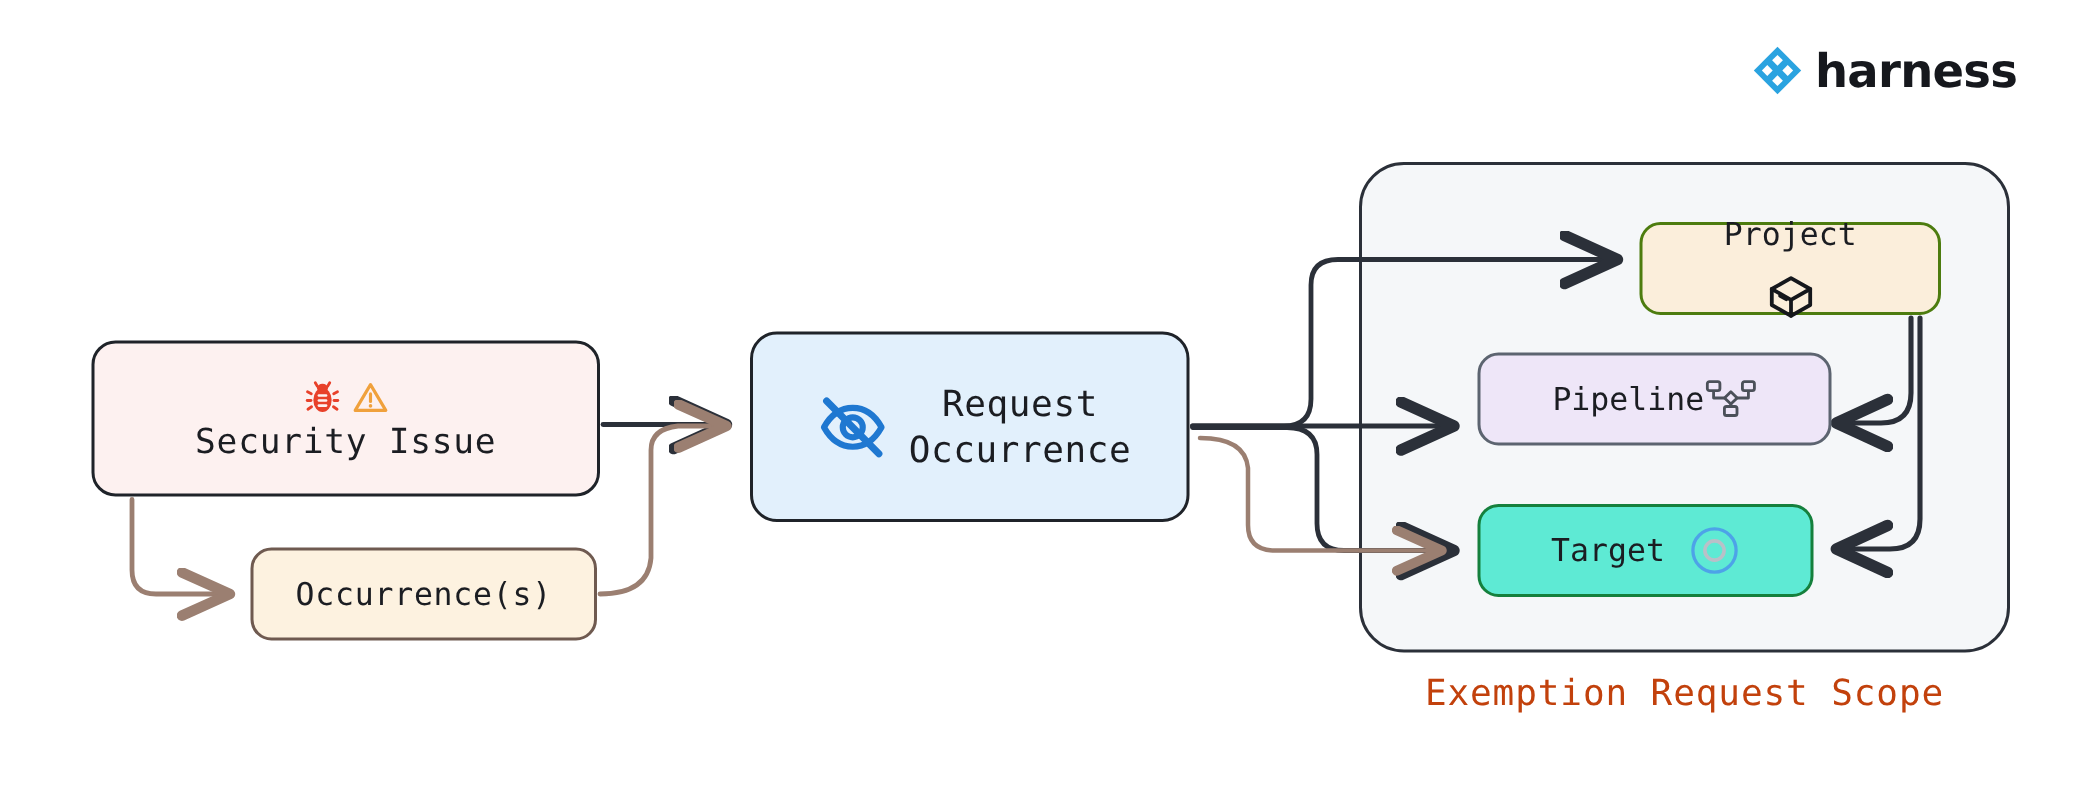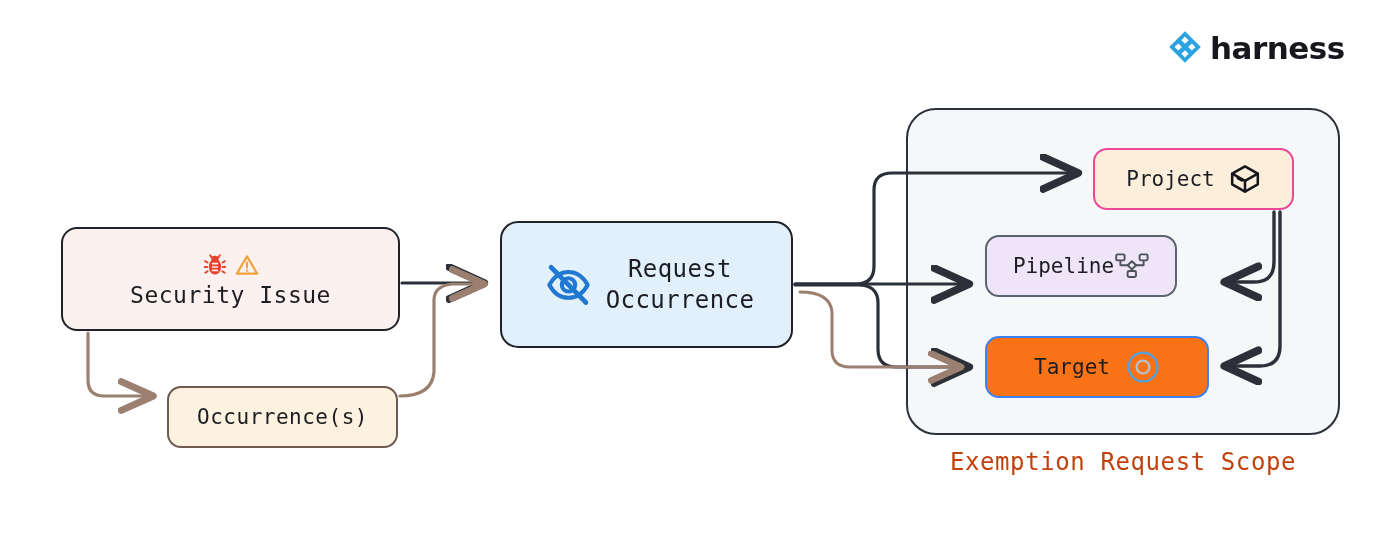--- a/index.html
+++ b/index.html
@@ -78,21 +78,21 @@
     gap: 8px;
     height: 30px;
   }
   #node-security .label {
     font-size: 23px;
     letter-spacing: 0.5px;
   }
 
   
   #node-occurrence {
-    left: 167px; top: 386px;
+    left: 167px; top: 365px;
     width: 231px; height: 62px;
     background: #fdf2e0;
     border: 2.2px solid #6f5a50;
     border-radius: 14px;
     font-size: 21px;
     letter-spacing: 0.5px;
   }
 
   
   #node-request {
@@ -130,39 +130,40 @@
     font-size: 24px;
     letter-spacing: 0.6px;
     color: #c2410c;
     font-family: "DejaVu Sans Mono", "Liberation Mono", monospace;
   }
 
   #node-project {
     left: 1093px; top: 148px;
     width: 201px; height: 62px;
     background: #fbeedb;
-    border: 2px solid #ec4899;
+    border: 2px solid #4d7c0f;
     border-radius: 14px;
     gap: 14px;
     font-size: 21px;
+    flex-direction: column;
   }
   #node-pipeline {
     left: 985px; top: 235px;
-    width: 192px; height: 62px;
+    width: 236px; height: 62px;
     background: #eee6f8;
     border: 2px solid #5c6470;
     border-radius: 14px;
     gap: 1px;
     font-size: 21px;
   }
   #node-target {
     left: 985px; top: 336px;
     width: 224px; height: 62px;
-    background: #f97316;
-    border: 2px solid #3b82f6;
+    background: #5eead4;
+    border: 2px solid #15803d;
     border-radius: 14px;
     gap: 16px;
     font-size: 21px;
   }
   .node .glyph { display: flex; align-items: center; }
 
   .bug-ico { width: 24px; height: 24px; display: block; }
   .warn-ico { width: 24px; height: 24px; display: block; }
   .eyeoff-ico { width: 47px; height: 47px; display: block; }
   .cube-ico { width: 32px; height: 32px; display: block; }

